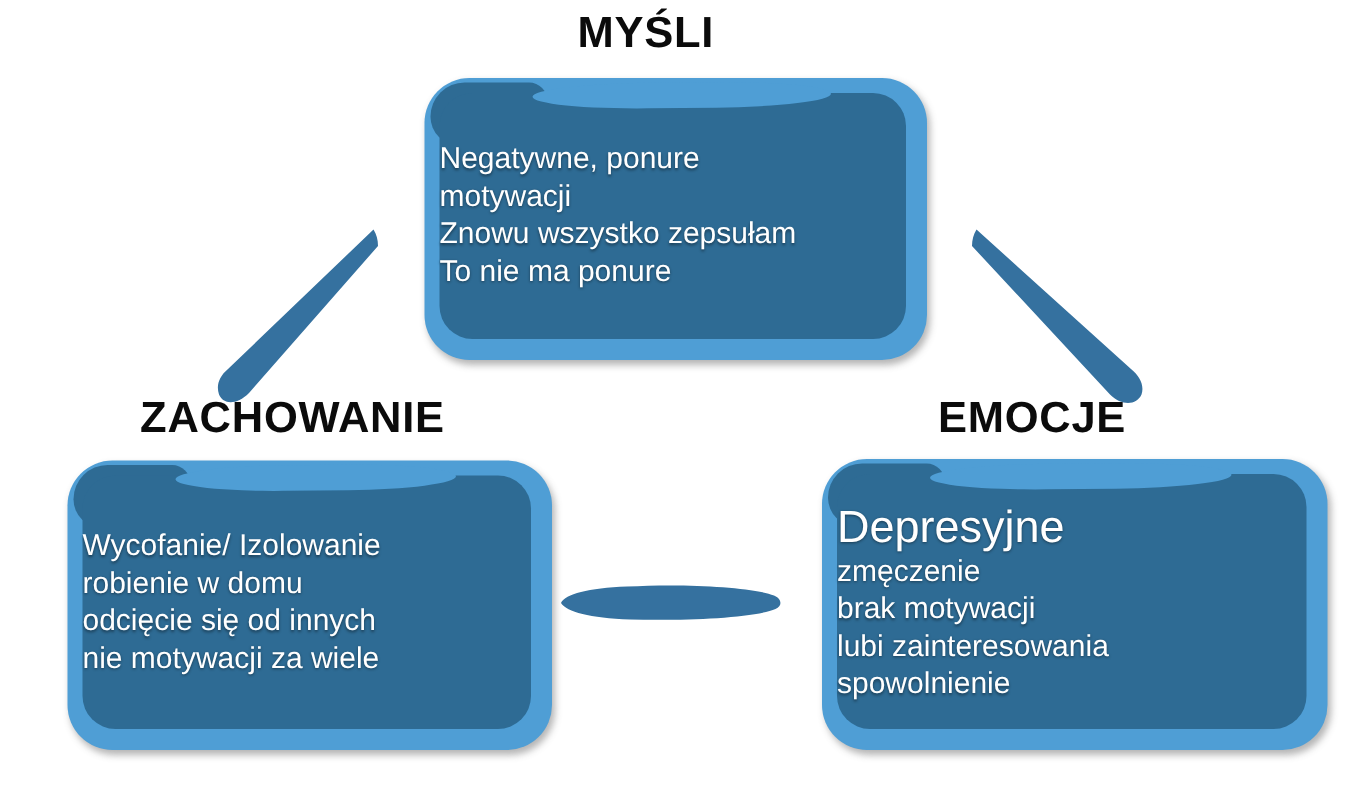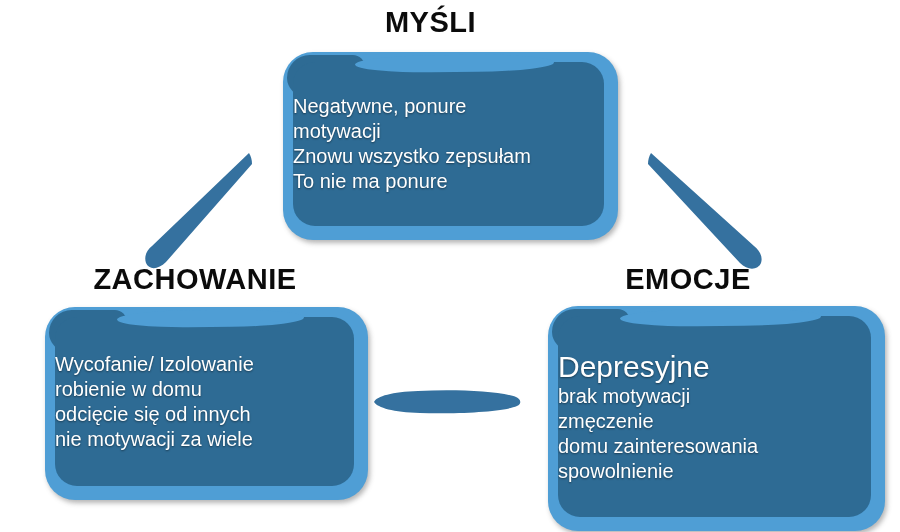--- a/index.html
+++ b/index.html
@@ -64,21 +64,21 @@
     background: #2e6b94;
     border-radius: 22px;
     z-index: 1;
     display: flex;
     flex-direction: column;
     justify-content: center;
     align-items: flex-start;
   }
   #box-mysli      { left: 283px; top: 52px;  width: 335px; height: 188px; }
   #box-zachowanie { left: 22px;  top: 307px; width: 323px; height: 193px; margin-left: 23px; }
-  #box-emocje     { left: 548px; top: 306px; width: 337px; height: 225px; }
+  #box-emocje     { left: 548px; top: 306px; width: 337px; height: 194px; }
 
   .box-line {
     position: relative;
     z-index: 3;
     color: #ffffff;
     font-size: 20px;
     line-height: 25px;
     text-align: center;
     text-shadow: 0 1px 2px rgba(0, 0, 0, 0.45);
     white-space: nowrap;
@@ -126,20 +126,20 @@
       <div class="box-line">Wycofanie/ Izolowanie</div>
       <div class="box-line">robienie w domu</div>
       <div class="box-line">odcięcie się od innych</div>
       <div class="box-line">nie motywacji za wiele</div>
     </div>
   </div>
 
   <div id="box-emocje" class="box">
     <div class="box-inner">
       <div class="box-line box-lead">Depresyjne</div>
+      <div class="box-line">zmęczenie</div>
       <div class="box-line">brak motywacji</div>
-      <div class="box-line">zmęczenie</div>
-      <div class="box-line">domu zainteresowania</div>
+      <div class="box-line">lubi zainteresowania</div>
       <div class="box-line">spowolnienie</div>
     </div>
   </div>
 
 </div>
 
 </body></html>

